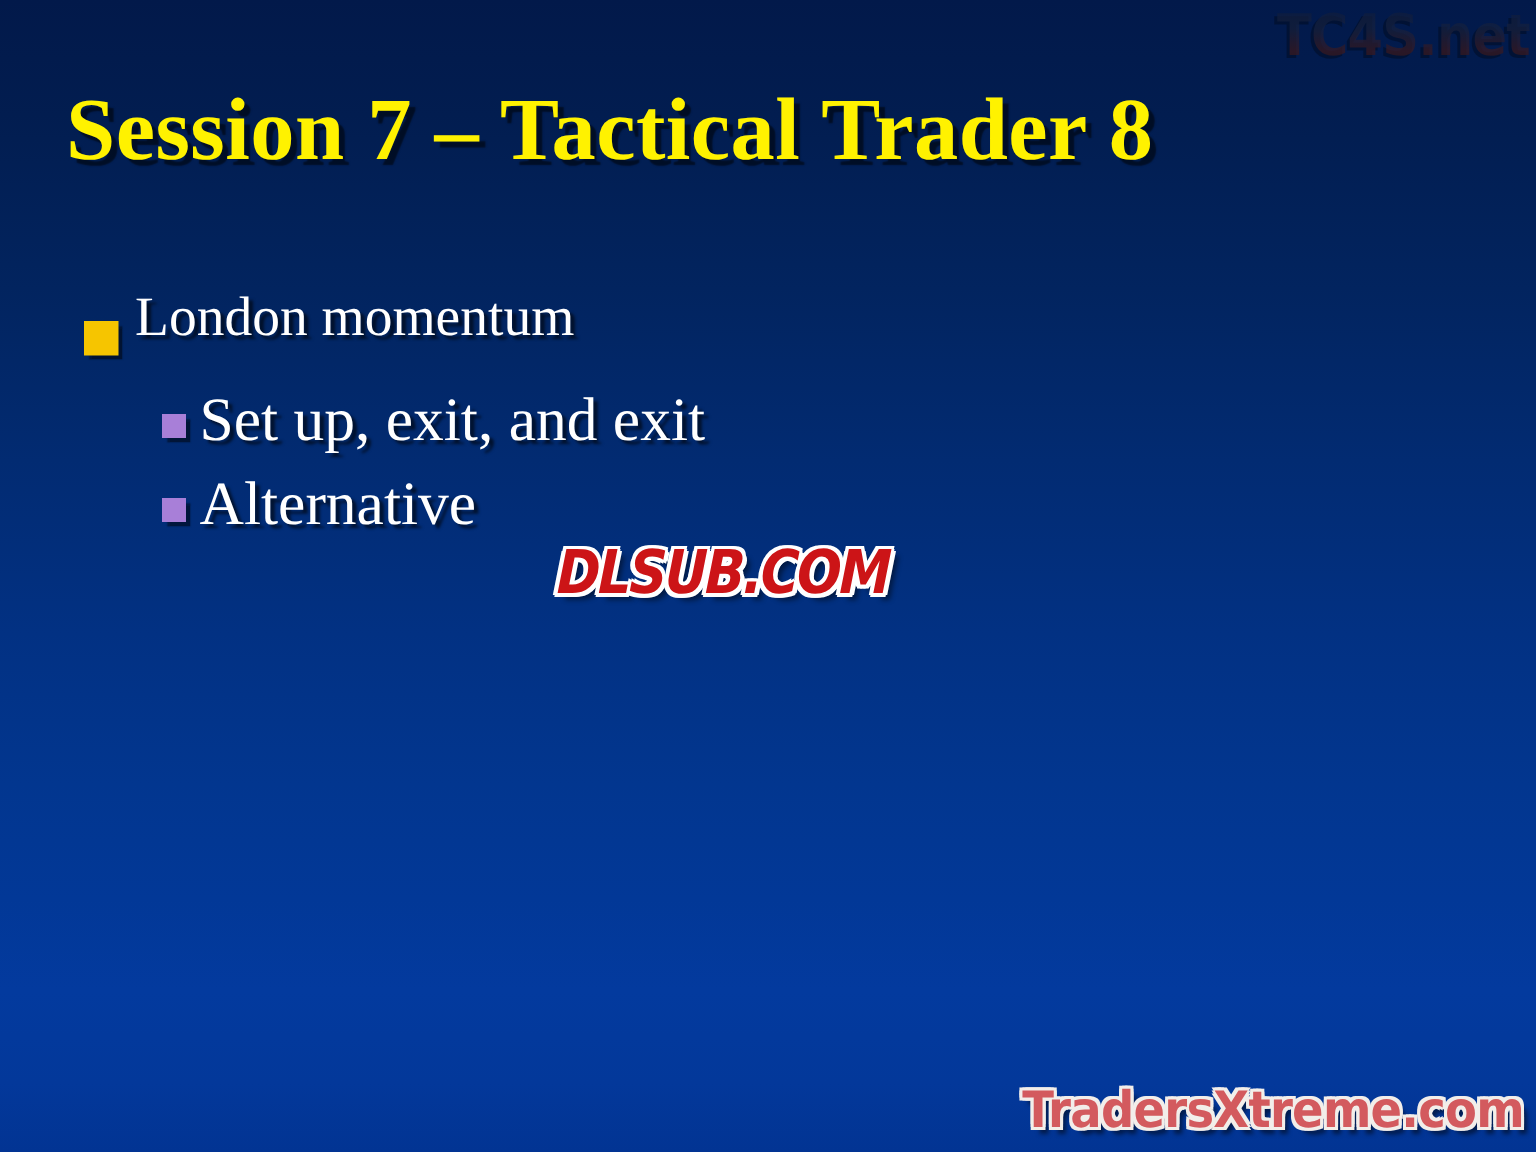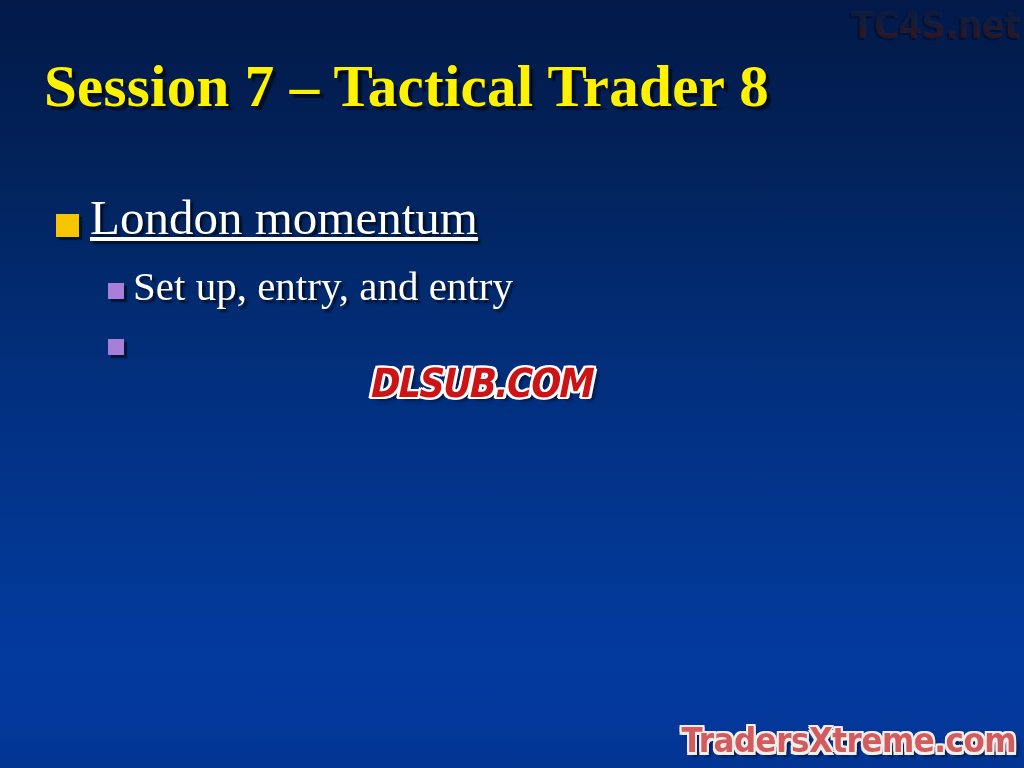--- a/index.html
+++ b/index.html
@@ -91,21 +91,21 @@
     height: 16px;
     background: #a87fd8;
     margin-top: 19px;
     margin-right: 9px;
   }
   .btext {
     color: #ffffff;
     text-shadow: 3px 3px 2px rgba(0,0,0,0.6);
     white-space: nowrap;
   }
-  .btext-l1 { font-size: 49px; line-height: 1.06; text-decoration: underline; }
+  .btext-l1 { font-size: 37px; line-height: 1.06; }
   .btext-l2 { font-size: 41px; line-height: 1.08; }
 
   
   .wm { position: absolute; white-space: nowrap; pointer-events: none; }
 
   #wm-topright {
     right: 4px;
     top: 2px;
     font-family: "DejaVu Sans", "Liberation Sans", sans-serif;
     font-weight: bold;
@@ -179,25 +179,26 @@
 
   <div id="body">
 
     <div class="bullet-row lvl1">
       <span class="marker marker-l1"></span>
       <span class="btext btext-l1">London momentum</span>
     </div>
 
     <div class="bullet-row lvl2">
       <span class="marker marker-l2"></span>
-      <span class="btext btext-l2">Set up, entry, and entry</span>
+      <span class="btext btext-l2">Set up, exit, and exit</span>
     </div>
 
     <div class="bullet-row lvl2">
       <span class="marker marker-l2"></span>
+      <span class="btext btext-l2">Alternative</span>
     </div>
 
   </div>
 
   <div class="wm" id="wm-topright-shadow">TC4S.net</div>
   <div class="wm" id="wm-topright">TC4S.net</div>
 
   <div class="wm" id="wm-center">DLSUB.COM</div>
 
   <div class="wm" id="wm-bottomright">TradersXtreme.com</div>

